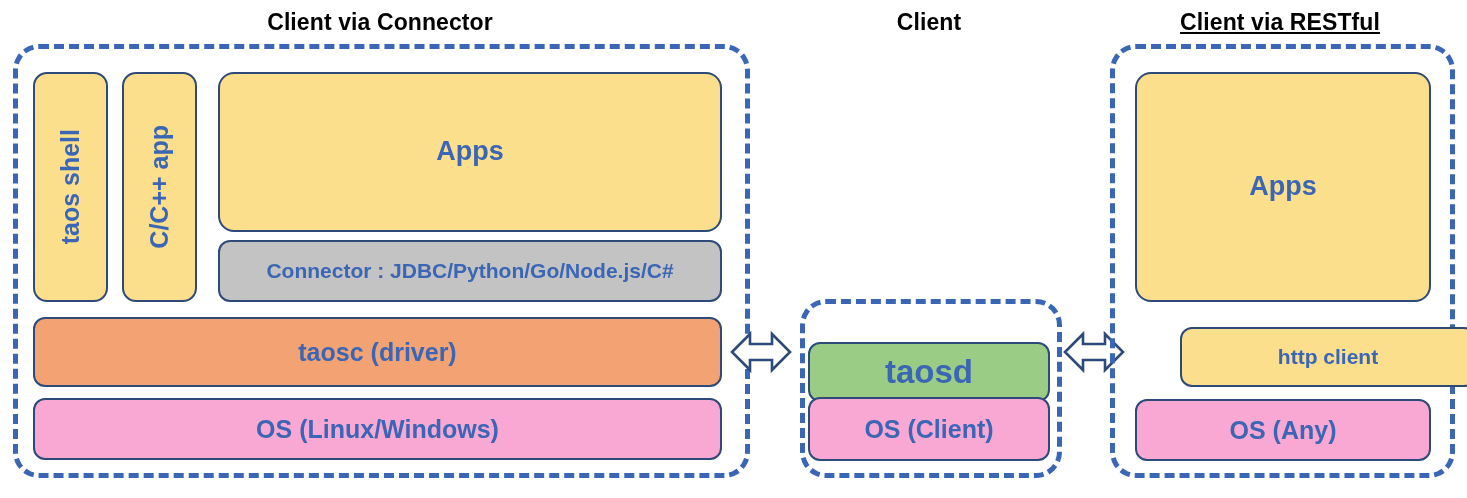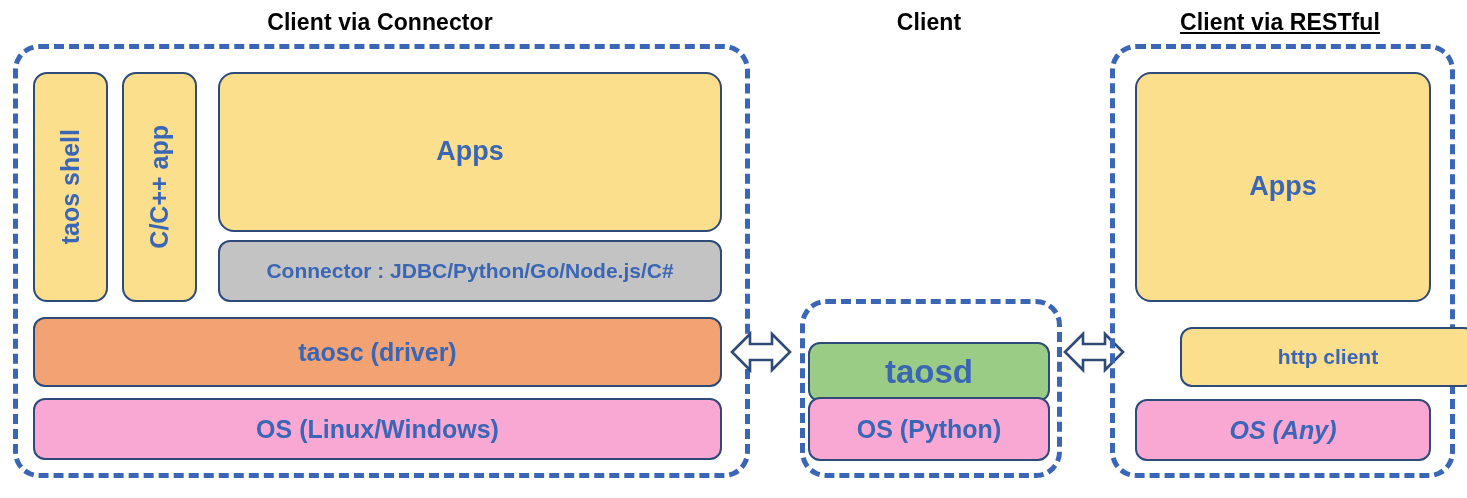--- a/index.html
+++ b/index.html
@@ -75,21 +75,21 @@
   #node-taosc        { left: 33px;  top: 317px; width: 689px; height: 70px;  font-size: 25px; }
   #node-os-linwin    { left: 33px;  top: 398px; width: 689px; height: 62px;  font-size: 25px; }
 
   
   #node-taosd        { left: 808px; top: 326px; width: 242px; height: 60px;  font-size: 33px; margin-top: 16px; }
   #node-os-linux     { left: 808px; top: 397px; width: 242px; height: 64px;  font-size: 25px; }
 
   
   #node-apps-rest    { left: 1135px; top: 72px;  width: 296px; height: 230px; font-size: 27px; border-radius: 16px; }
   #node-http-client  { left: 1135px; top: 327px; width: 296px; height: 60px;  font-size: 21px; margin-left: 45px; }
-  #node-os-any       { left: 1135px; top: 399px; width: 296px; height: 62px;  font-size: 25px; font-style: italic; }
+  #node-os-any       { left: 1135px; top: 399px; width: 296px; height: 62px;  font-size: 25px; }
 
   
   .arrow {
     position: absolute;
     width: 62px;
     height: 56px;
   }
   #arrow-left  { left: 730px;  top: 324px; }
   #arrow-right { left: 1063px; top: 324px; }
   .arrow svg { display: block; width: 100%; height: 100%; }
@@ -135,21 +135,21 @@
   </svg>
 </div>
 
 <div class="group" id="group-server"></div>
 
 <div class="node fill-green" id="node-taosd">
   <span>taosd</span>
 </div>
 
 <div class="node fill-blue" id="node-os-linux">
-  <span>OS (Python)</span>
+  <span>OS (Client)</span>
 </div>
 
 <div class="arrow" id="arrow-right">
   <svg viewBox="0 0 62 56" xmlns="http://www.w3.org/2000/svg">
     <polygon points="2,28 20,10 20,20 42,20 42,10 60,28 42,46 42,36 20,36 20,46" fill="#ffffff" stroke="#2e4a78" stroke-width="2.6" stroke-linejoin="miter"></polygon>
   </svg>
 </div>
 
 <div class="group" id="group-restful"></div>
 

